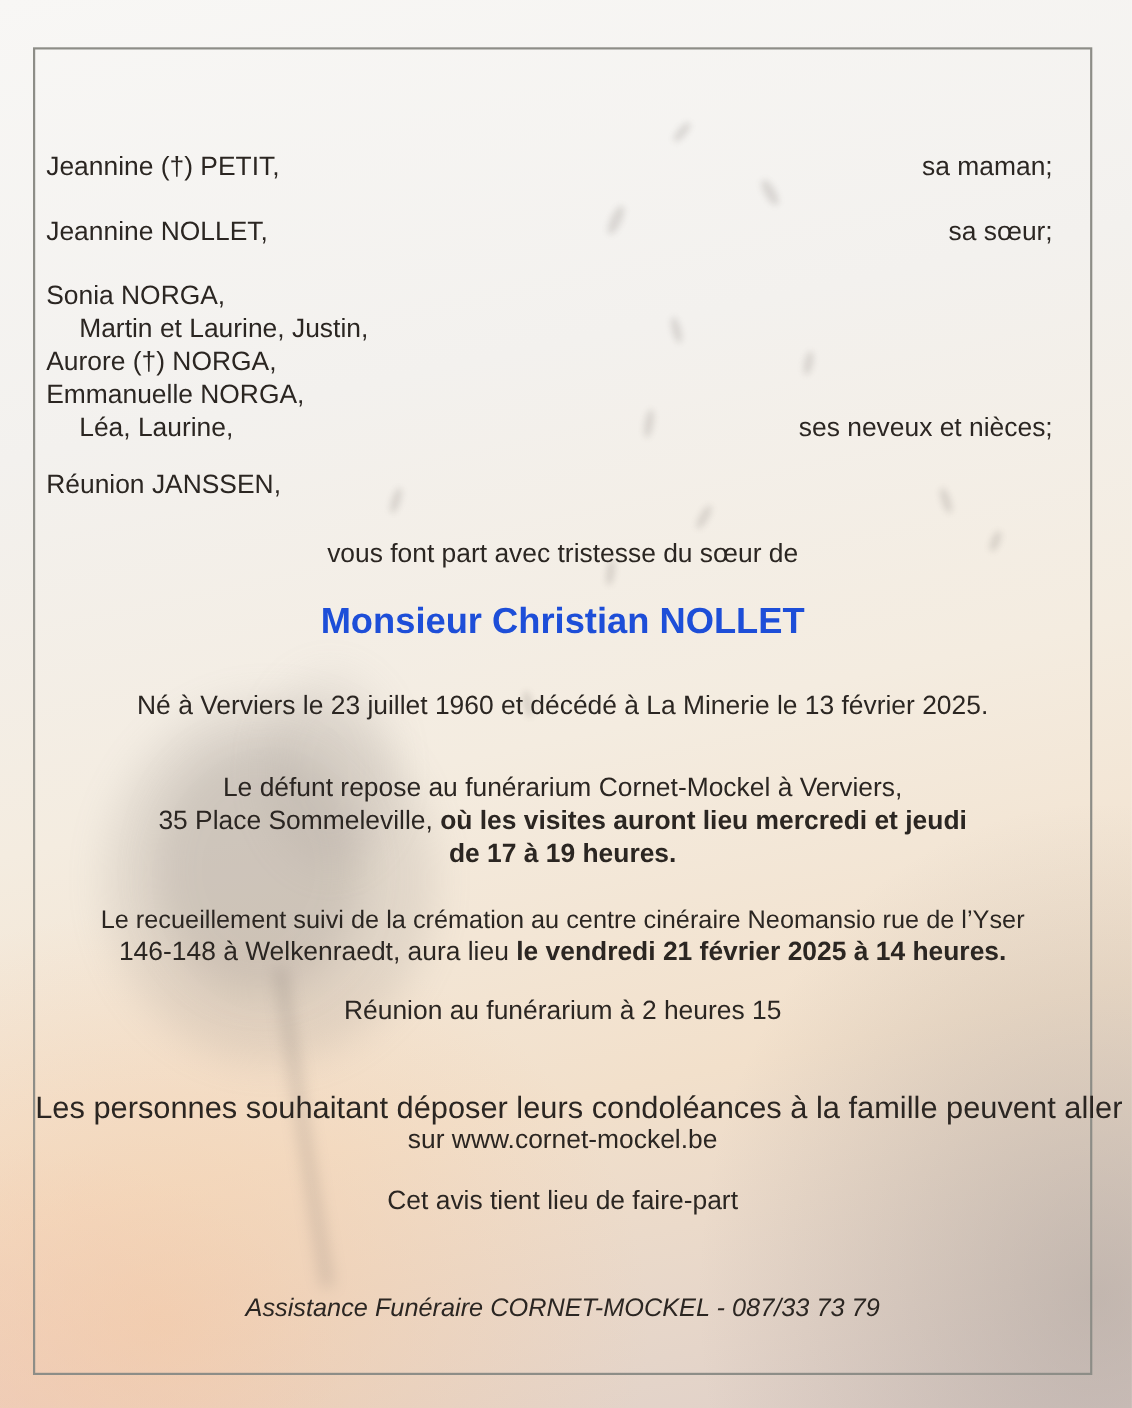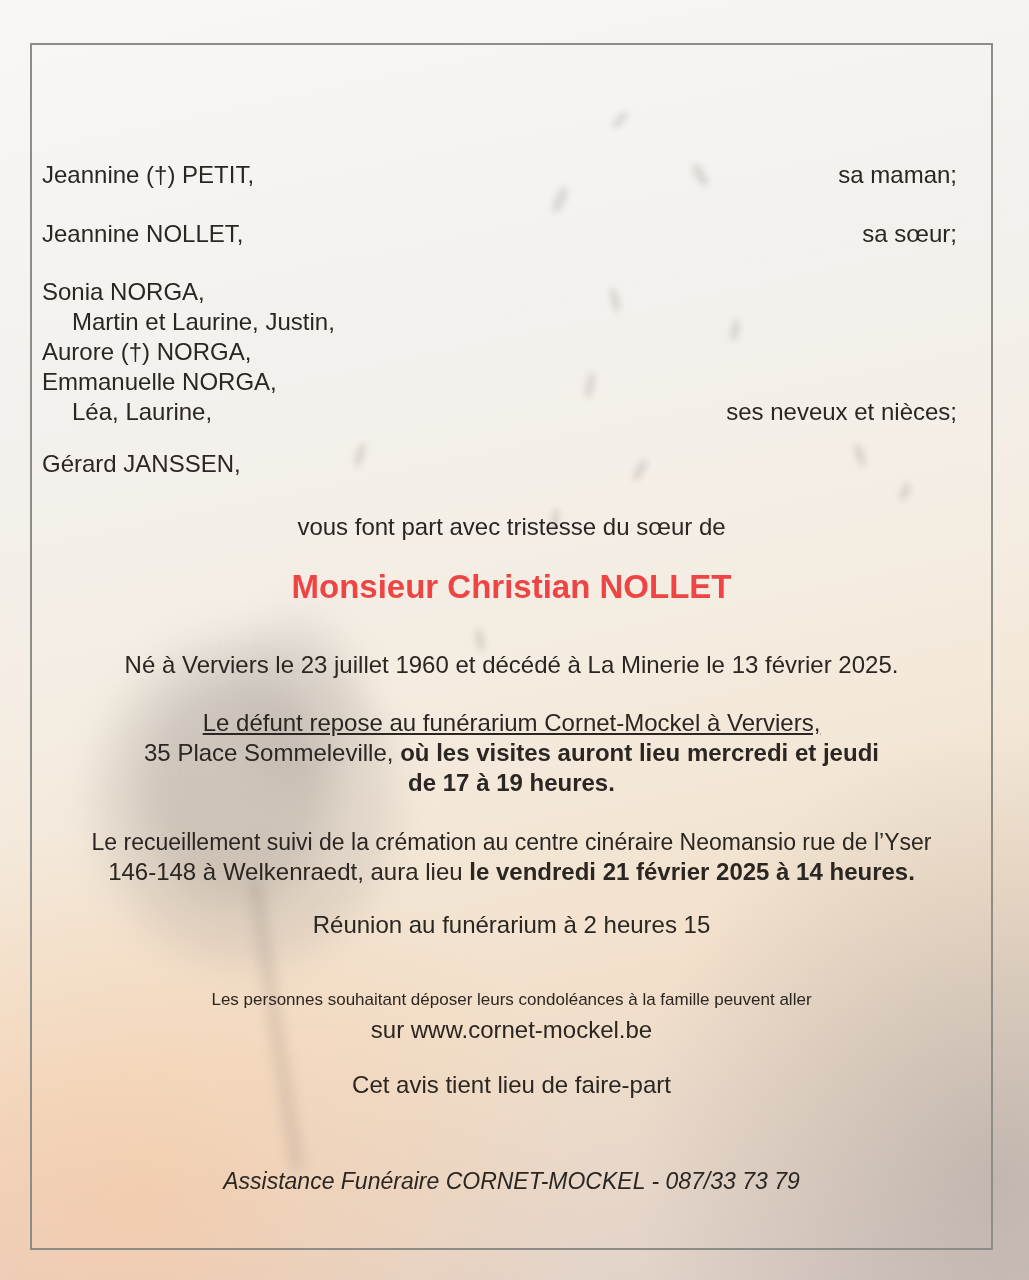--- a/index.html
+++ b/index.html
@@ -29,21 +29,21 @@
     top: 43px;
     width: 963px;
     height: 1207px;
     border: 2px solid #8d8d87;
     box-sizing: border-box;
   }
 
   .content {
     position: absolute;
     inset: 0;
-    padding-top: 115px;
+    padding-top: 92px;
     box-sizing: border-box;
     font-size: 24px;
     line-height: 30px;
   }
 
   .name-row {
     display: flex;
     justify-content: space-between;
     padding-left: 10px;
     padding-right: 34px;
@@ -59,29 +59,29 @@
     text-align: center;
     white-space: nowrap;
   }
   .intro { margin-top: 33px; }
   .deceased-title {
     margin-top: 23px;
     text-align: center;
     font-size: 33px;
     line-height: 44px;
     font-weight: bold;
-    color: #ef4444;
+    color: #1d4ed8;
     white-space: nowrap;
   }
   .dates { margin-top: 41px; }
-  .funeral-1 { margin-top: 28px; text-decoration: underline; }
+  .funeral-1 { margin-top: 45px; }
   .cremation-1 { margin-top: 29px; font-size: 23px; }
   .cremation-2 { }
   .meeting { margin-top: 23px; }
-  .condolences-1 { margin-top: 45px; font-size: 17px; }
+  .condolences-1 { margin-top: 58px; font-size: 28px; }
   .notice-line { margin-top: 25px; }
   .footer-line { margin-top: 66px; font-size: 23px; font-style: italic; }
 
   .b { font-weight: bold; }
 </style>
 </head>
 <body>
 
 <svg class="bg-art" width="1029" height="1280" viewBox="0 0 1029 1280" xmlns="http://www.w3.org/2000/svg">
   <defs>
@@ -144,21 +144,21 @@
     </div>
     <div class="name-row">
       <span>Emmanuelle NORGA,</span>
       <span></span>
     </div>
     <div class="name-row">
       <span class="indent">Léa, Laurine,</span>
       <span>ses neveux et nièces;</span>
     </div>
     <div class="name-row mt-gap3">
-      <span>Gérard JANSSEN,</span>
+      <span>Réunion JANSSEN,</span>
       <span></span>
     </div>
 
     <div class="center-line intro">vous font part avec tristesse du sœur de</div>
 
     <div class="deceased-title">Monsieur Christian NOLLET</div>
 
     <div class="center-line dates">Né à Verviers le 23 juillet 1960 et décédé à La Minerie le 13 février 2025.</div>
 
     <div class="center-line funeral-1">Le défunt repose au funérarium Cornet-Mockel à Verviers,</div>

